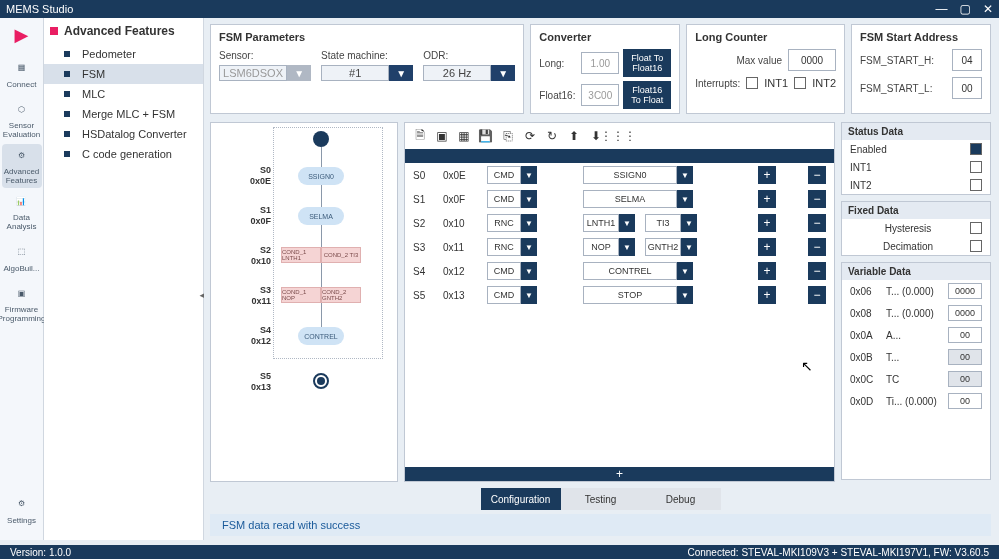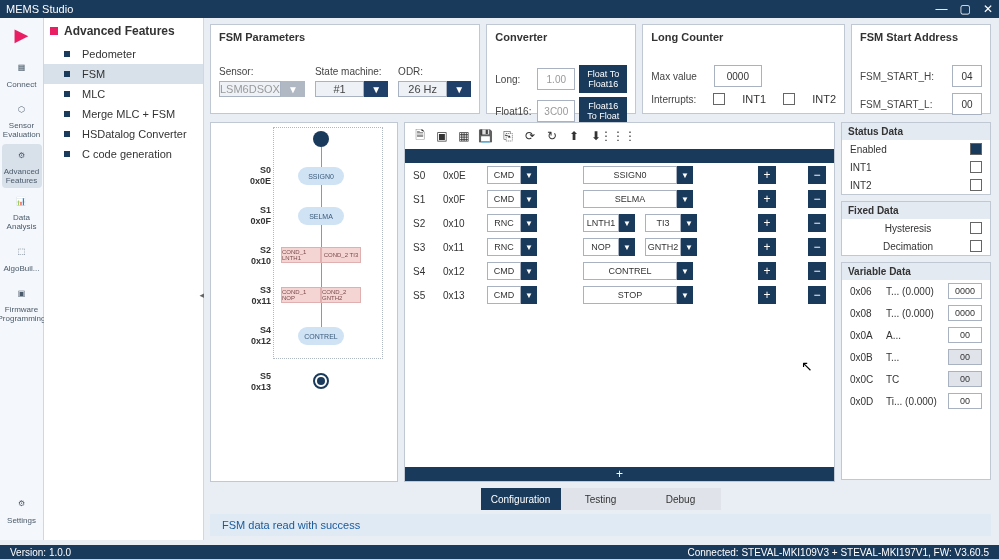--- a/index.html
+++ b/index.html
@@ -25,41 +25,41 @@
     .tree-item { padding: 4px 16px 4px 20px; font-size: 11px; color: #333; display: flex; align-items: center; gap: 12px; cursor: pointer; text-align: right; }
     .tree-item .bullet { width: 6px; height: 6px; background: #1a3a5c; }
     .tree-item.active { background: #d8e0ea; }
 
     
     .main { position: absolute; left: 204px; top: 18px; right: 0; bottom: 14px; background: #e8eef4; padding: 6px 8px 0 6px; overflow: hidden; }
 
     
     .panels-row { display: flex; gap: 6px; height: 90px; }
     .panel { background: #fff; border: 1px solid #c0c8d4; padding: 6px 8px; display: flex; flex-direction: column; }
-    .panel-title { font-size: 11px; font-weight: bold; color: #333; margin-bottom: 22px; }
+    .panel-title { font-size: 11px; font-weight: bold; color: #333; margin-bottom: 6px; }
     .panel.fsmparams { flex: 1 1 340px; }
     .panel.converter { flex: 0 0 150px; }
     .panel.longcounter { flex: 0 0 138px; }
     .panel.startaddr { flex: 0 0 140px; }
 
     .fsmparams .row1 { display: flex; gap: 10px; }
     .fsmparams .row1 .col { flex: 1; }
     .fsmparams .row1 label { font-size: 10px; color: #444; }
     .combo { display: flex; height: 16px; margin-top: 4px; }
     .combo-val { flex: 1; background: #eef2f7; border: 1px solid #a8b2c0; display: flex; align-items: center; justify-content: center; font-size: 11px; color: #444; }
     .combo-drop { width: 24px; background: #20406a; color: #fff; display: flex; align-items: center; justify-content: center; cursor: pointer; font-size: 10px; }
     .combo.disabled .combo-val { color: #999; }
     .combo.disabled .combo-drop { background: #b0b8c4; }
 
     .converter .crow { display: flex; align-items: center; gap: 4px; margin-bottom: 4px; }
     .converter .crow label { font-size: 10px; color: #444; width: 38px; }
     .numbox { width: 38px; height: 22px; border: 1px solid #a8b2c0; background: #fff; display: flex; align-items: center; justify-content: center; font-size: 10px; color: #999; }
     .btn-dark { background: #1a3a5c; color: #fff; font-size: 9px; padding: 4px 6px; cursor: pointer; text-align: center; flex: 1; }
 
-    .longcounter .lrow { display: flex; align-items: center; gap: 17px; margin-bottom: 6px; }
+    .longcounter .lrow { display: flex; align-items: center; gap: 6px; margin-bottom: 6px; justify-content: flex-end; }
     .longcounter .lrow label { font-size: 10px; color: #444; }
     .numbox2 { width: 48px; height: 22px; border: 1px solid #a8b2c0; background: #fff; display: flex; align-items: center; justify-content: center; font-size: 10px; color: #333; }
     .chk { width: 12px; height: 12px; border: 1px solid #666; cursor: pointer; }
 
     .startaddr .srow { display: flex; align-items: center; gap: 6px; margin-bottom: 6px; }
     .startaddr .srow label { font-size: 10px; color: #444; flex: 1; }
     .numbox3 { width: 30px; height: 22px; border: 1px solid #a8b2c0; background: #fff; display: flex; align-items: center; justify-content: center; font-size: 10px; color: #333; }
 
     
     .editor-row { display: flex; gap: 6px; margin-top: 8px; height: 360px; }

